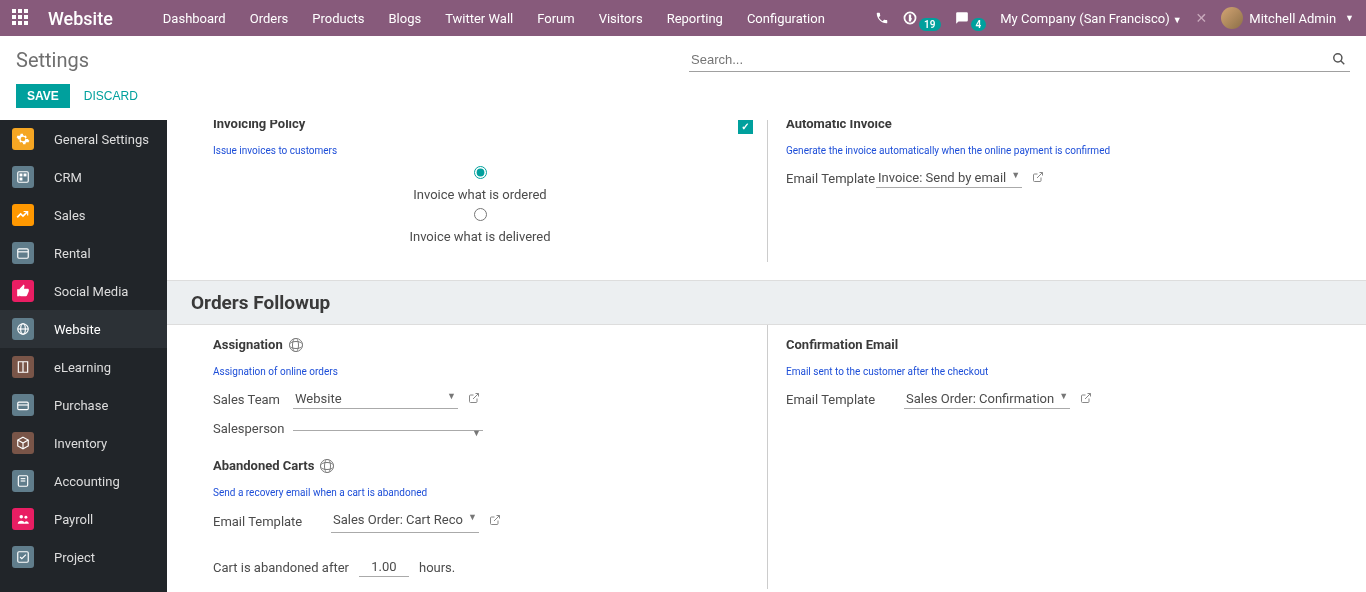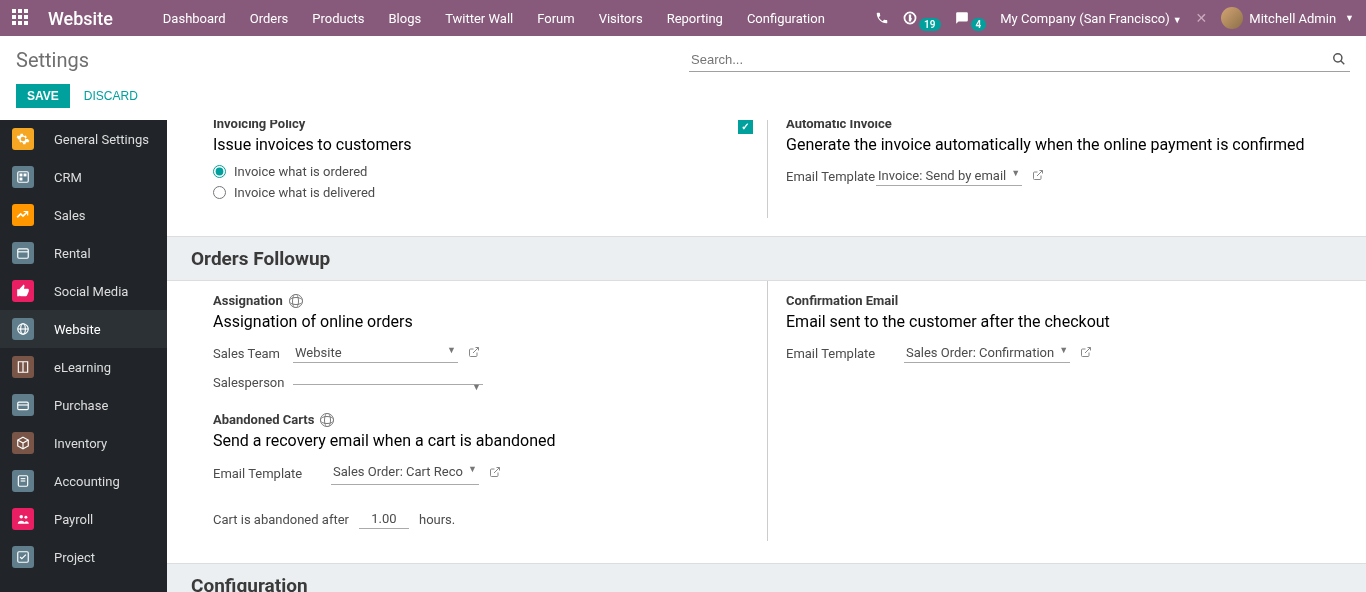--- a/index.html
+++ b/index.html
@@ -52,23 +52,23 @@
 .content::-webkit-scrollbar-thumb { background: #b0b0b0; border-radius: 2px; }
 
 .section-body { padding: 0 26px 22px 26px; }
 .section-header { background: #eceff1; padding: 10px 24px; font-weight: 700; color: #3a3a3a; font-size: 19px; border-top: 1px solid #ddd; border-bottom: 1px solid #ddd; }
 
 .two-col { display: flex; gap: 0; }
 .col { flex: 1; padding: 12px 20px 12px 0; }
 .col.bordered { border-left: 1px solid #ccc; padding-left: 18px; }
 
 .setting-title { font-weight: 700; color: #3a3a3a; font-size: 13px; display: flex; align-items: center; gap: 6px; }
-.setting-desc { color: #000000; font-size: 16px; margin-top: 4px; }
+.setting-desc { color: #1d4ed8; font-size: 10px; margin-top: 14px; }
 .radio-group { margin-top: 10px; }
-.radio-row { display: flex; align-items: center; gap: 8px; margin-bottom: 6px; font-size: 13px; color: #4c4c4c; }
+.radio-row { display: flex; align-items: center; gap: 8px; margin-bottom: 6px; font-size: 13px; color: #4c4c4c; flex-direction: column; }
 .radio-row input { accent-color: #00a09d; }
 .field-row { display: flex; align-items: center; margin-top: 12px; font-size: 13px; }
 .field-label { width: 110px; color: #4c4c4c; }
 .select-like { border-bottom: 1px solid #aaa; padding: 2px 16px 2px 2px; min-width: 140px; position: relative; cursor: pointer; }
 .select-like .caret-d { position: absolute; right: 2px; color: #777; font-size: 9px; }
 .ext-link { margin-left: 10px; color: #777; cursor: pointer; font-size: 13px; }
 .checkbox-green { width: 15px; height: 15px; background: #00a09d; display: inline-flex; align-items: center; justify-content: center; color: #fff; font-size: 10px; font-weight: bold; }
 .num-input { border-bottom: 1px solid #aaa; padding: 2px 4px; width: 50px; text-align: center; display: inline-block; }
 .globe-icon { display: inline-flex; width: 14px; height: 14px; border: 1.5px solid #777; border-radius: 50%; position: relative; align-items: center; justify-content: center; font-size: 8px; color: #777; }
 .globe-icon::before { content: ""; position: absolute; width: 14px; height: 6px; border: 1px solid #777; border-radius: 50%; border-left: none; border-right: none; }

